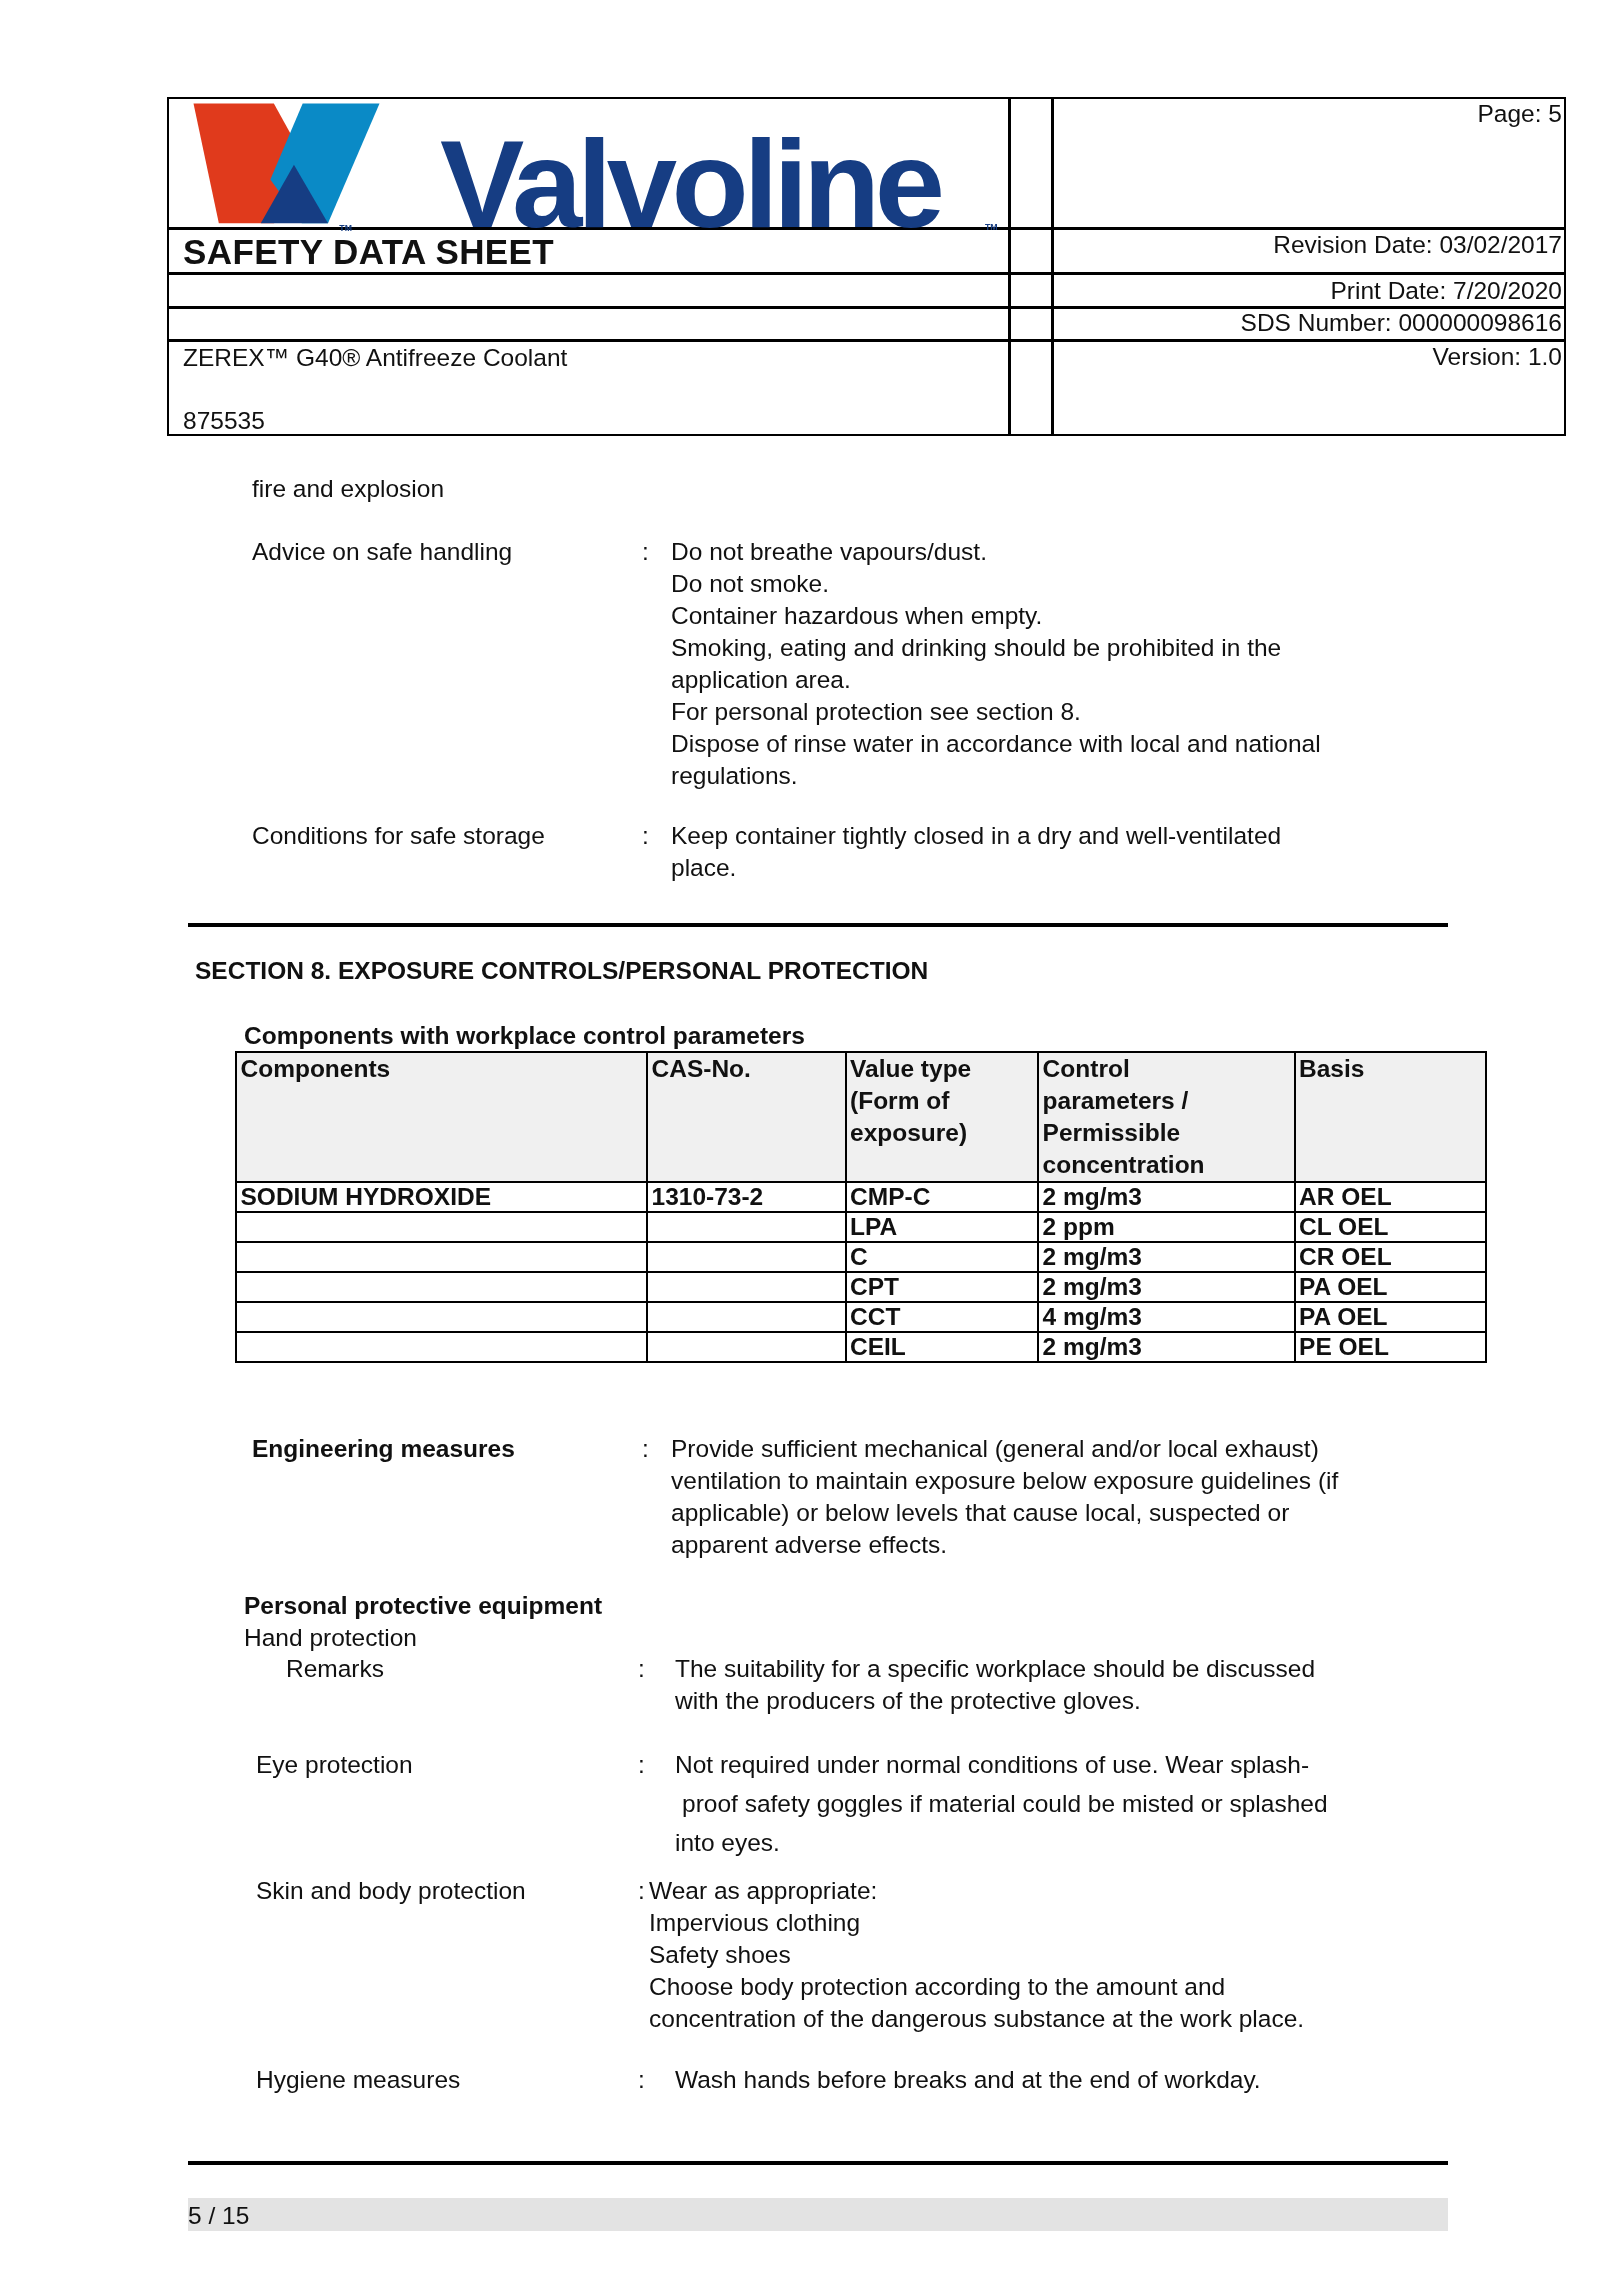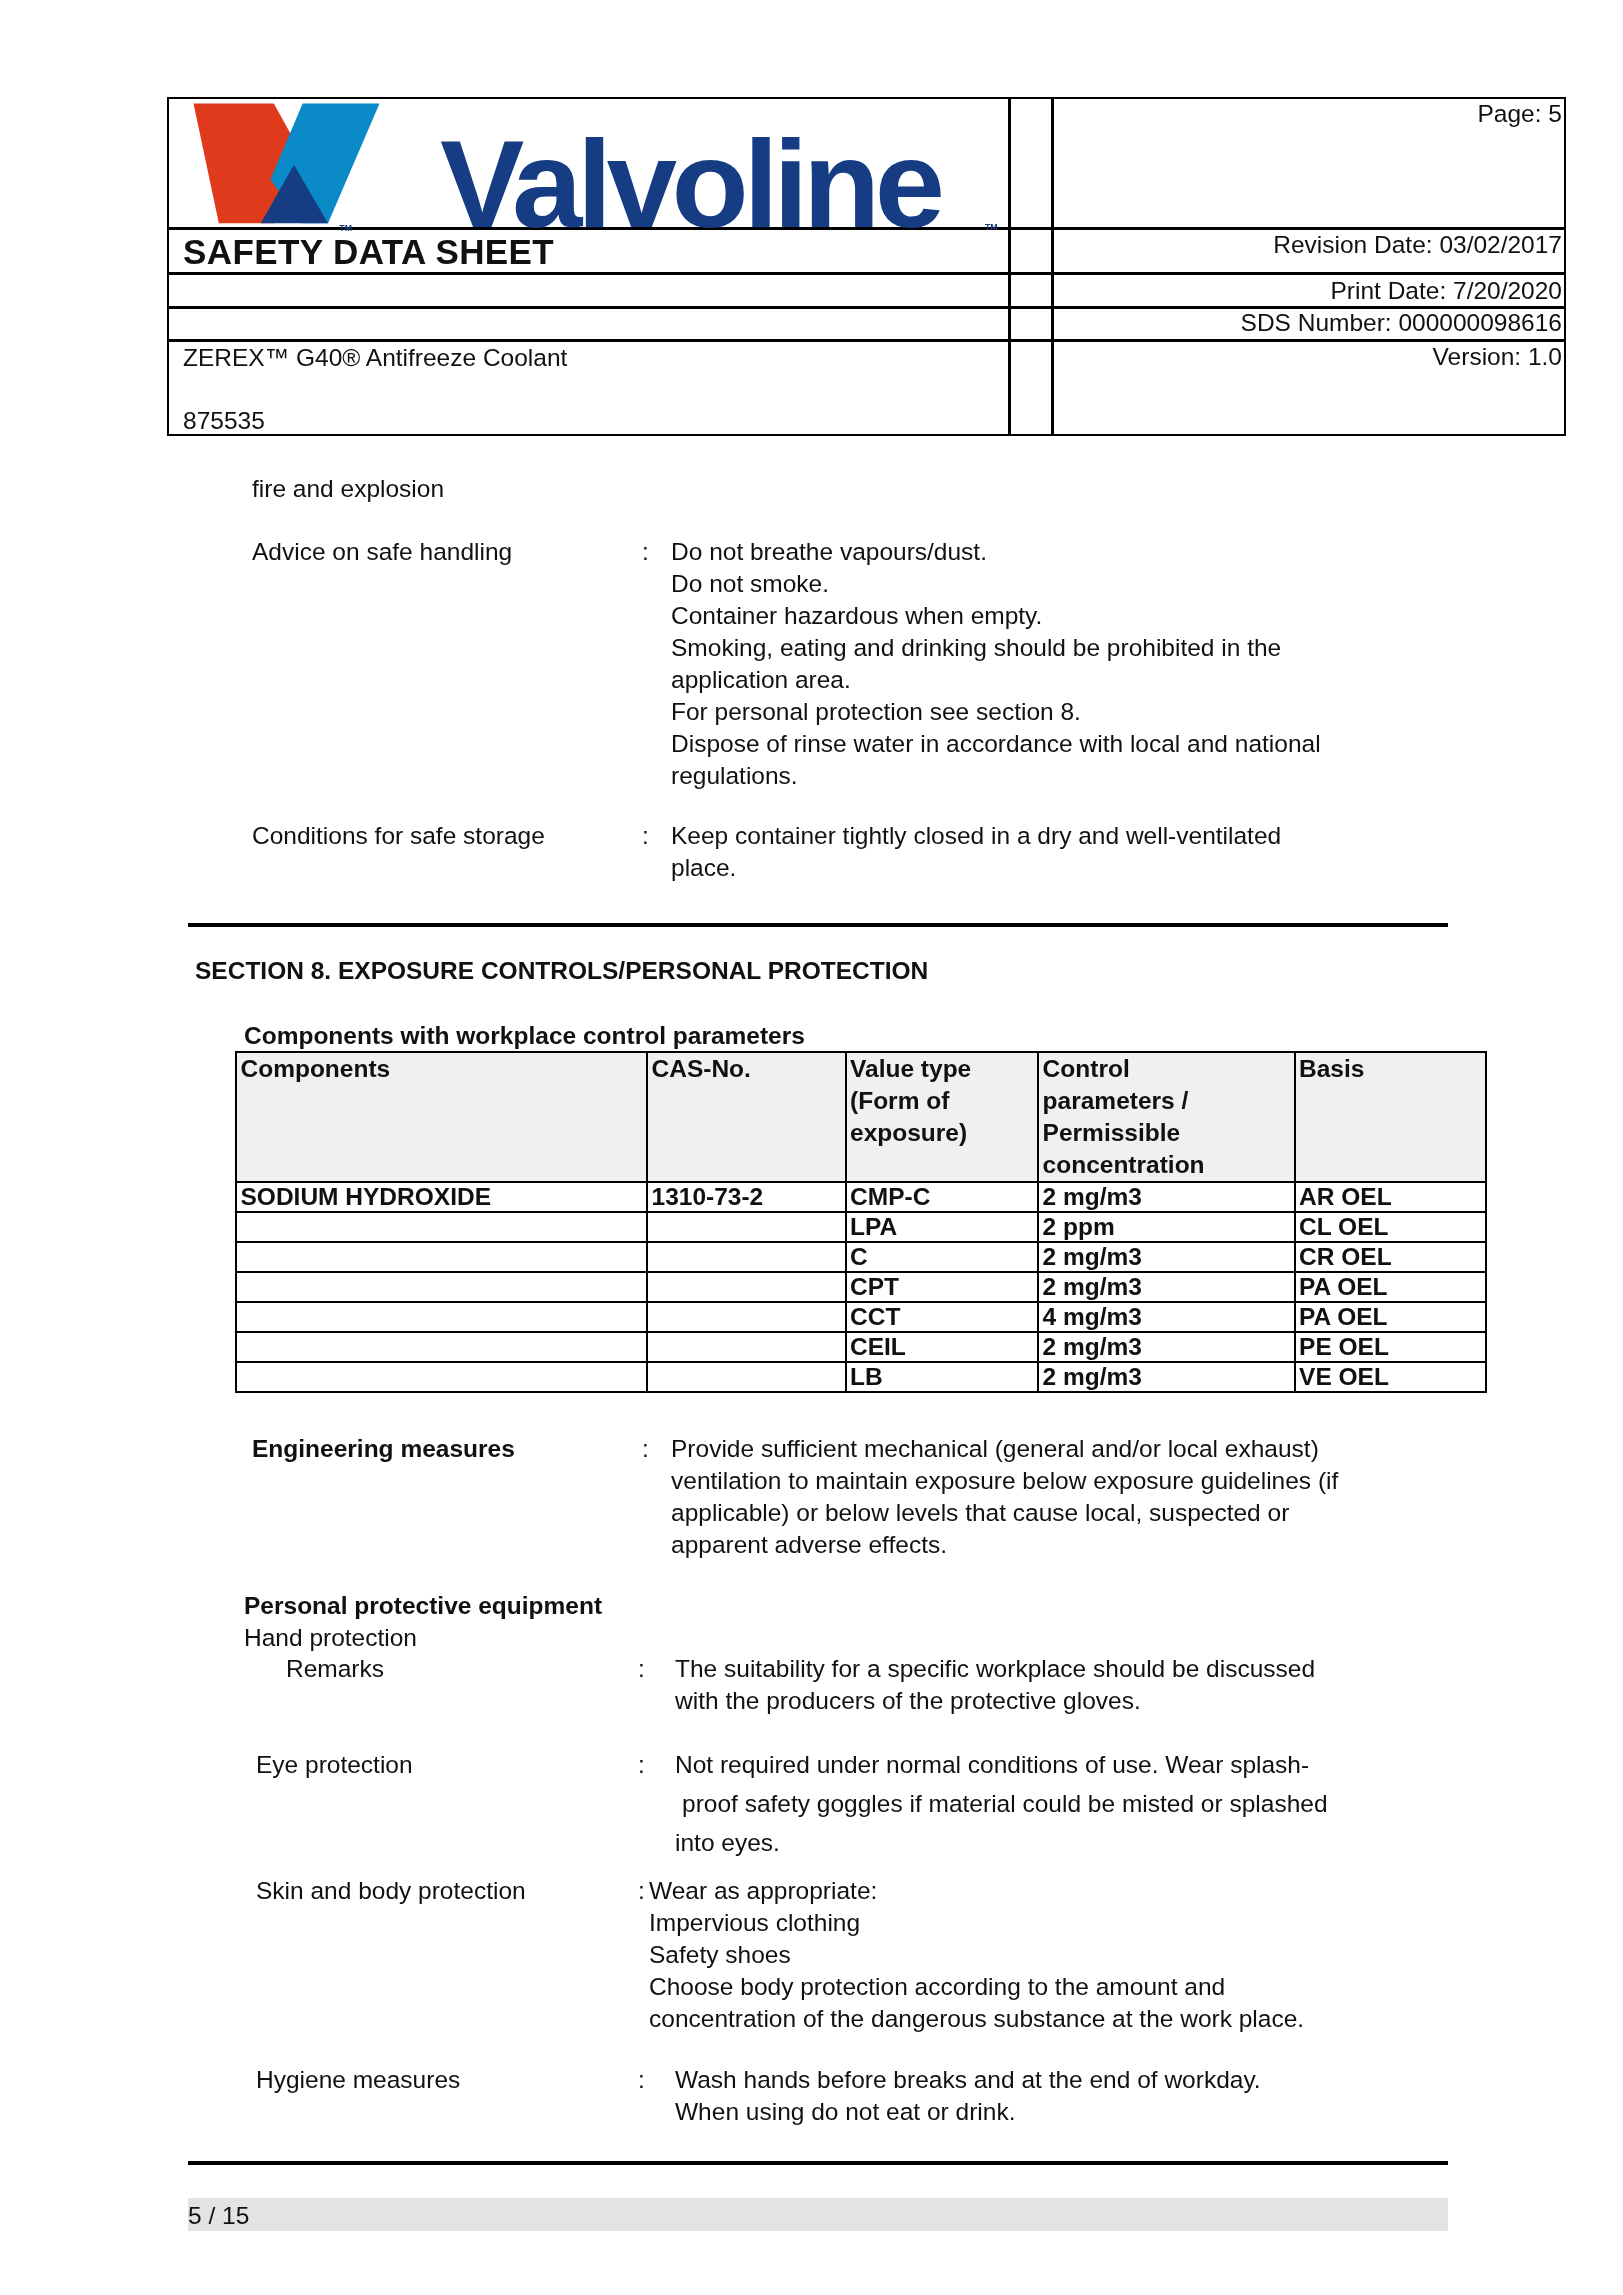--- a/index.html
+++ b/index.html
@@ -163,27 +163,20 @@
       <td>4 mg/m3</td>
       <td>PA OEL</td>
     </tr>
     <tr>
       <td></td>
       <td></td>
       <td>CEIL</td>
       <td>2 mg/m3</td>
       <td>PE OEL</td>
     </tr>
-    <tr>
-      <td></td>
-      <td></td>
-      <td>LB</td>
-      <td>2 mg/m3</td>
-      <td>VE OEL</td>
-    </tr>
   </tbody>
 </table>
 
 <div class="label txt bold" style="top:1433px;">Engineering measures</div>
 <div class="colon txt" style="top:1433px;">:</div>
 <div class="value txt" style="top:1433px;">
   <p>Provide sufficient mechanical (general and/or local exhaust)</p>
   <p>ventilation to maintain exposure below exposure guidelines (if</p>
   <p>applicable) or below levels that cause local, suspected or</p>
   <p>apparent adverse effects.</p>
@@ -214,20 +207,19 @@
   <p style="margin:0">Impervious clothing</p>
   <p style="margin:0">Safety shoes</p>
   <p style="margin:0">Choose body protection according to the amount and</p>
   <p style="margin:0">concentration of the dangerous substance at the work place.</p>
 </div>
 
 <div class="abs txt" style="left:256px;top:2064px;">Hygiene measures</div>
 <div class="abs txt" style="left:638px;top:2064px;">:</div>
 <div class="abs txt" style="left:675px;top:2064px;">
   <p style="margin:0">Wash hands before breaks and at the end of workday.</p>
-  <p style="margin:0">When using do not eat or drink.</p>
 </div>
 
 <div class="footer-rule"></div>
 <div class="footer-bar">
   <span>5 / 15</span>
 </div>
 
 
 </body></html>

